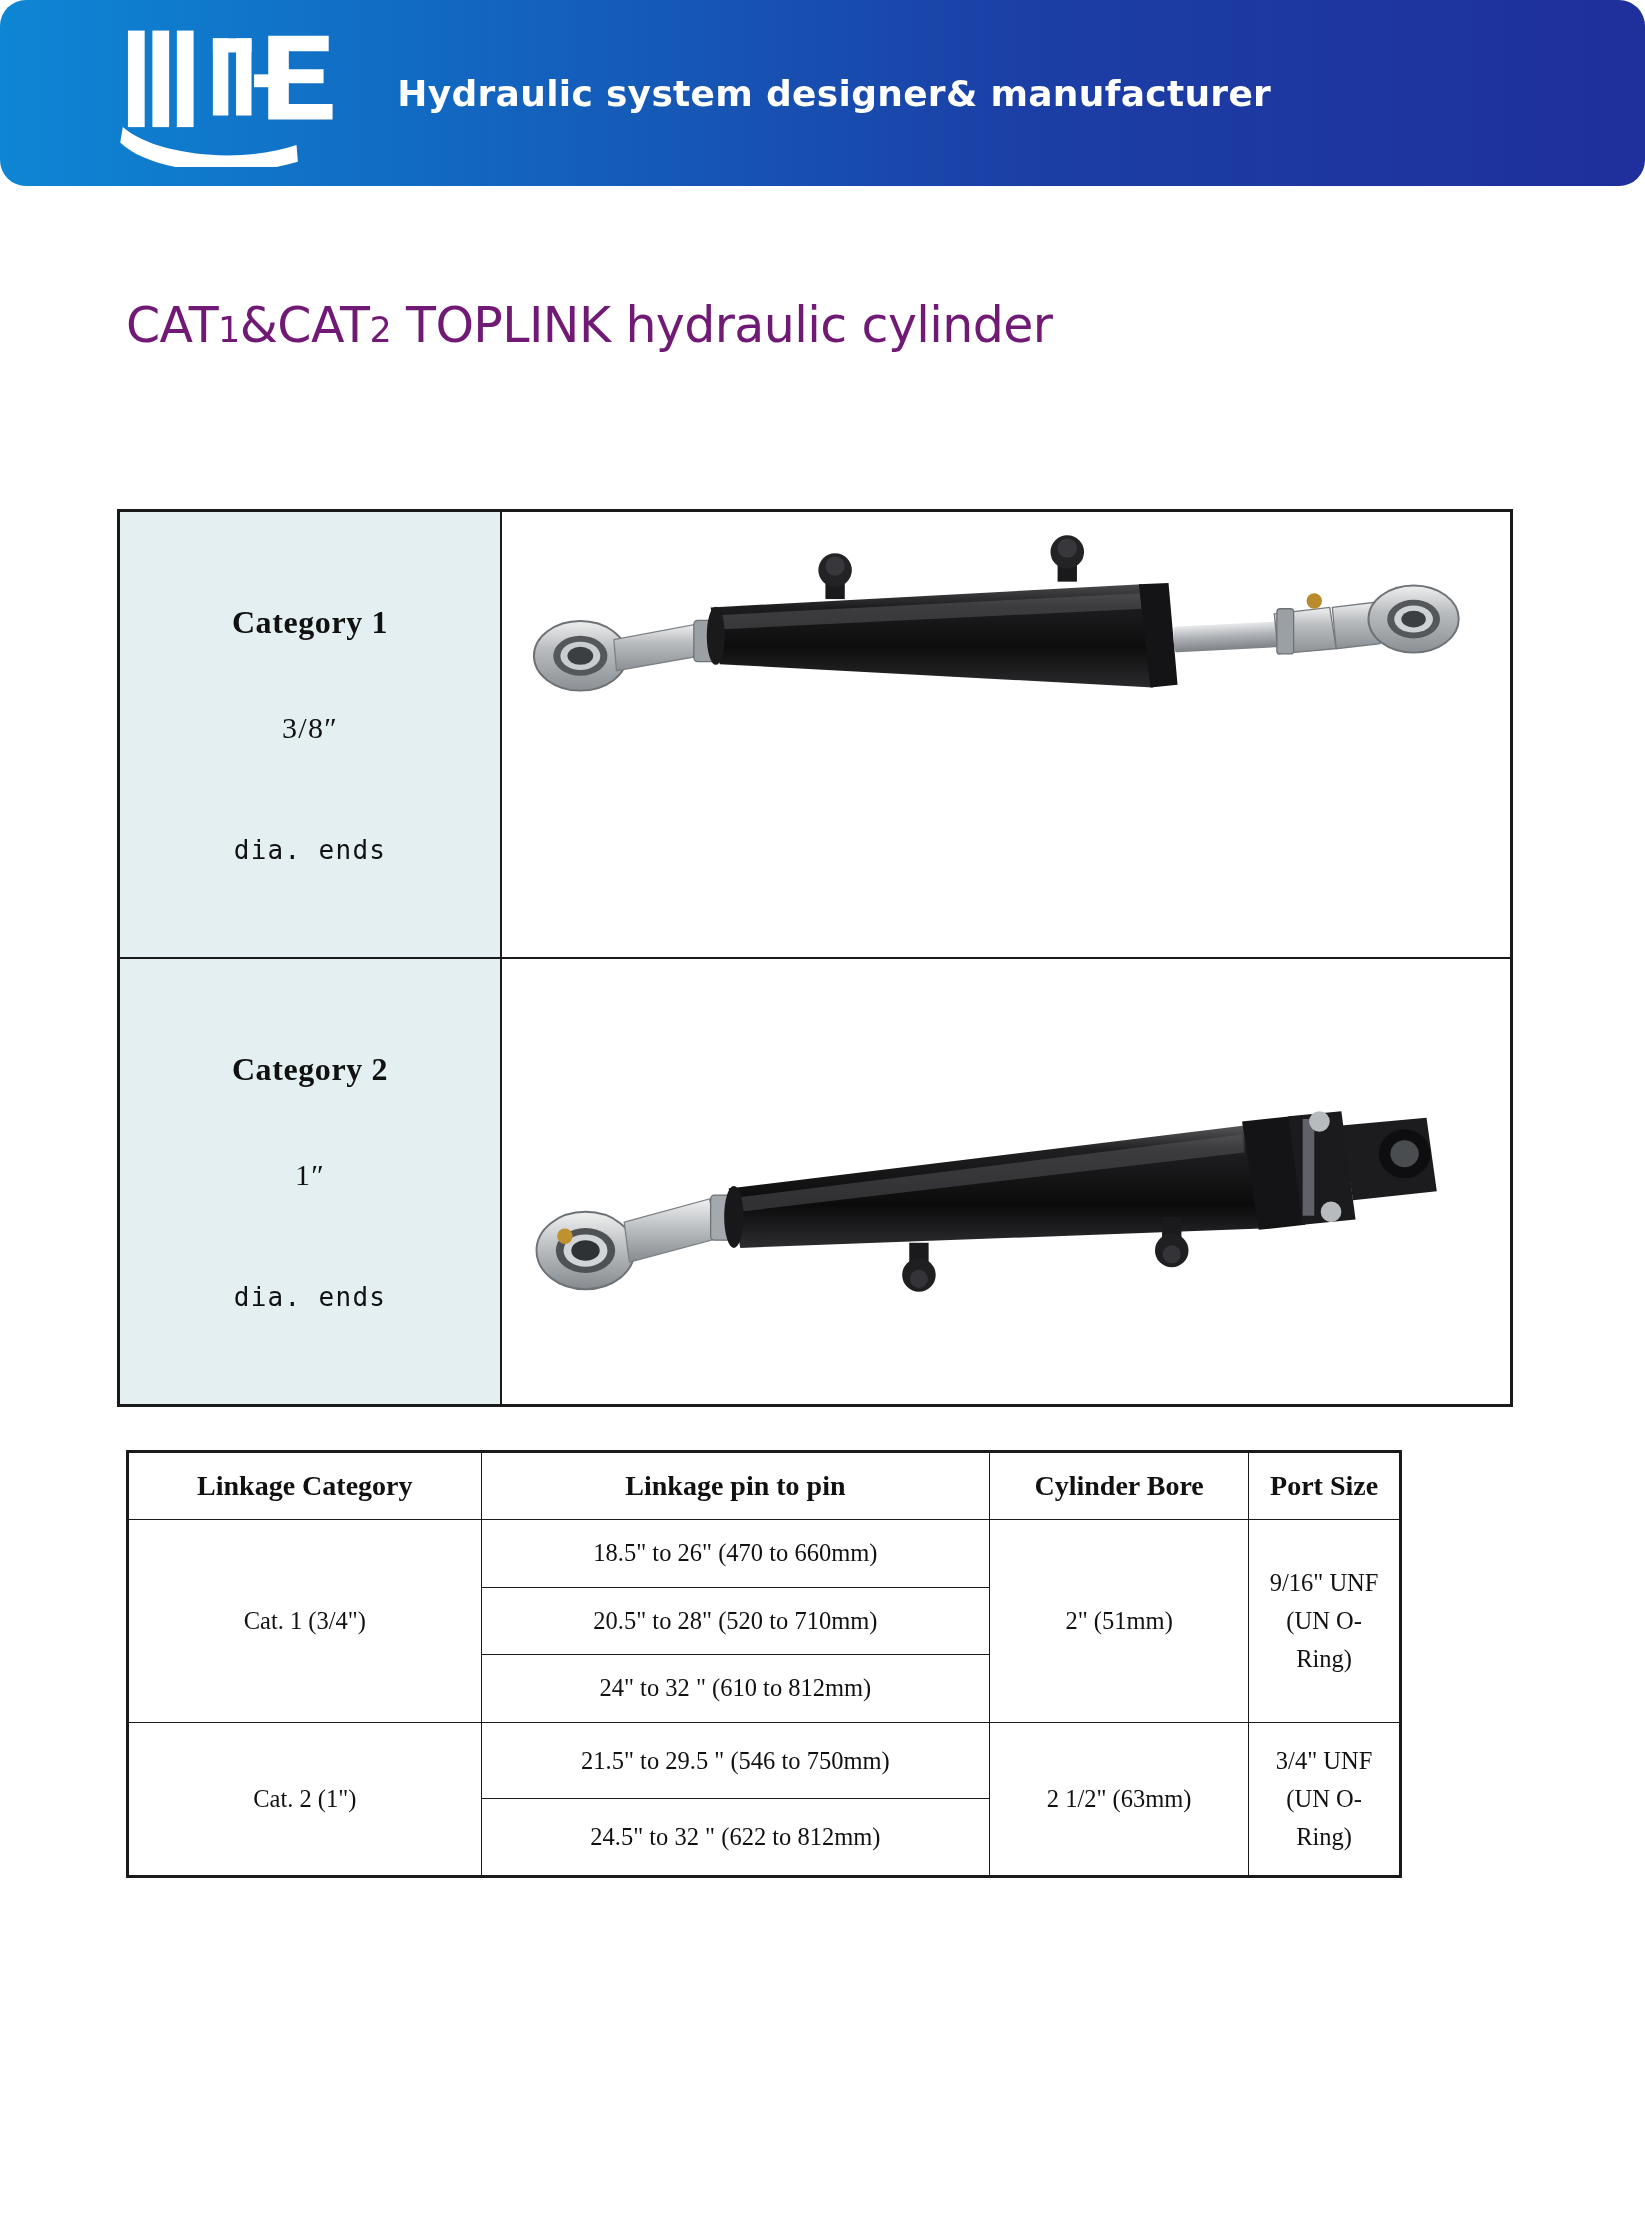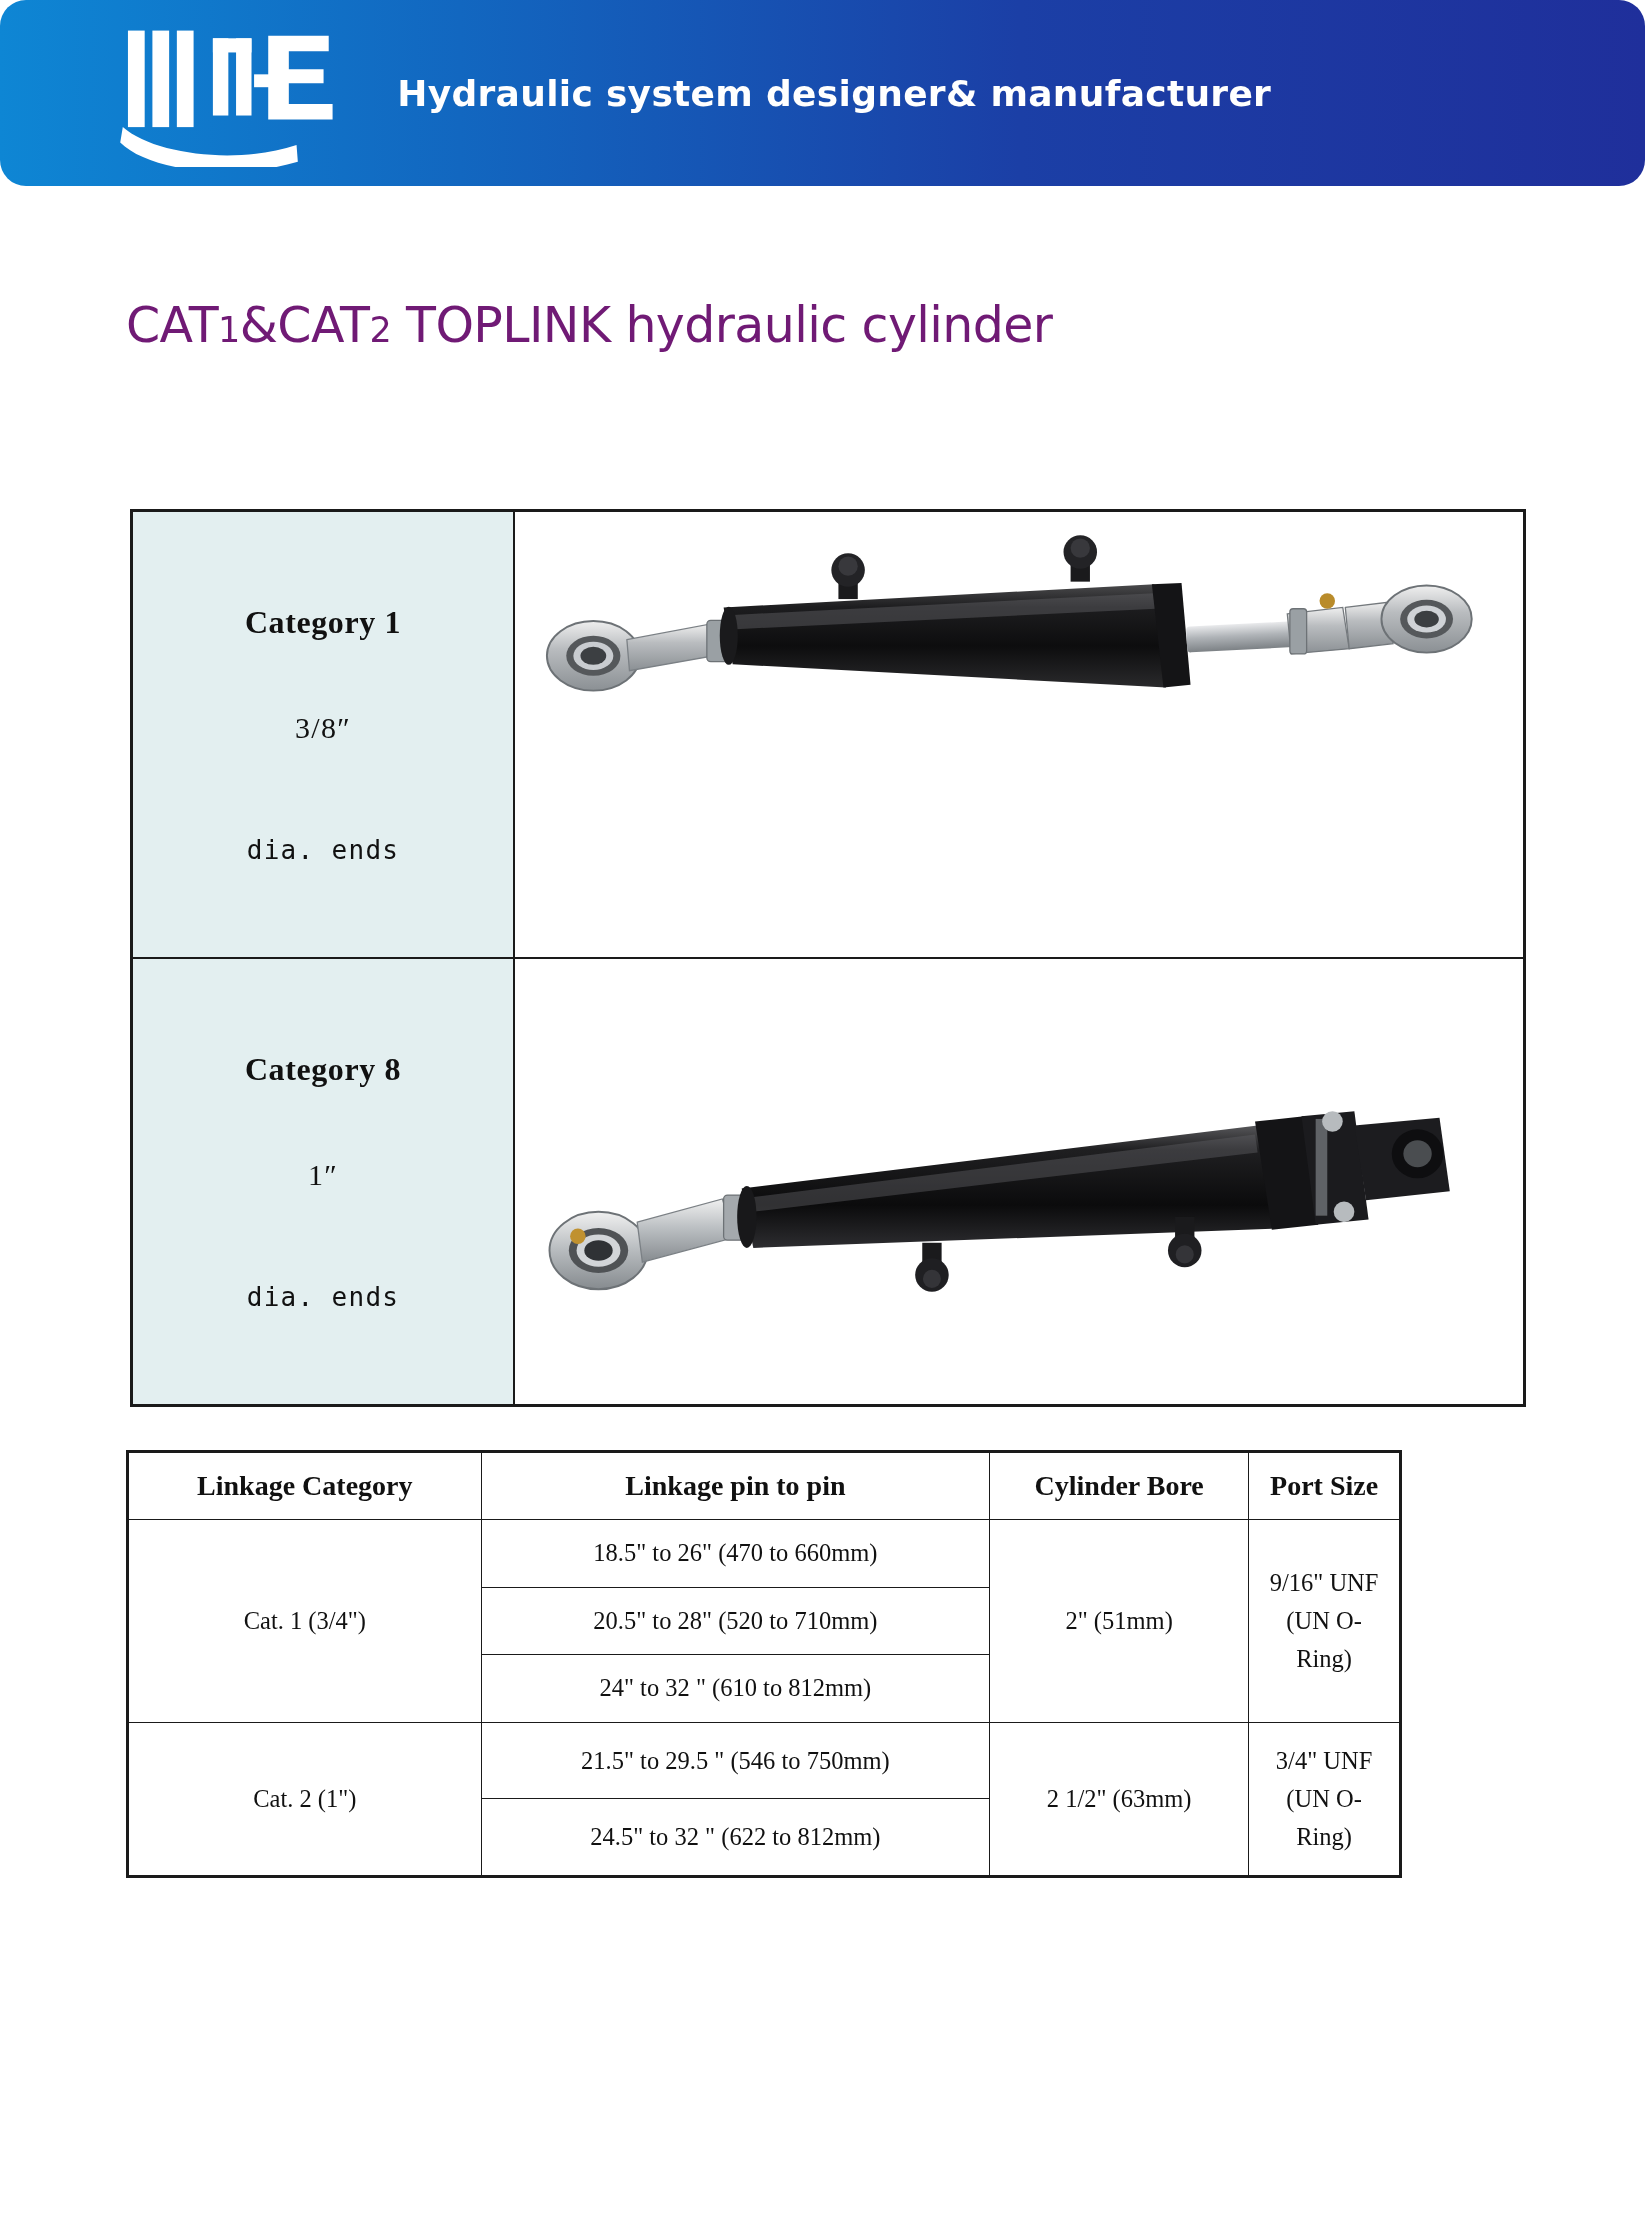--- a/index.html
+++ b/index.html
@@ -54,21 +54,21 @@
     letter-spacing: -0.6px;
   }
   .page-title .sub {
     font-size: 35px;
     vertical-align: baseline;
   }
 
   
   .cat-table {
     position: absolute;
-    left: 130px;
+    left: 117px;
     top: 509px;
     width: 1396px;
     border: 3.2px solid #1a1a1a;
     border-collapse: collapse;
     background: #ffffff;
   }
   .cat-table td {
     border: 2.6px solid #1a1a1a;
     vertical-align: middle;
     padding: 0;
@@ -226,21 +226,21 @@
           <ellipse cx="1412" cy="176" rx="70" ry="52" fill="url(#steel1)" stroke="#6d7276" stroke-width="3"></ellipse>
           <ellipse cx="1412" cy="176" rx="41" ry="30" fill="#55585b"></ellipse>
           <ellipse cx="1412" cy="176" rx="30" ry="21" fill="#cfd2d6"></ellipse>
           <ellipse cx="1412" cy="176" rx="19" ry="13" fill="#3c3f42"></ellipse>
         </g>
       </svg>
     </td>
   </tr>
   <tr>
     <td class="cat-label-cell">
-      <div class="l1">Category  8</div>
+      <div class="l1">Category  2</div>
       <div class="l2">1″</div>
       <div class="l3">dia.  ends</div>
     </td>
     <td class="cat-img-cell">
       <svg class="cyl-figure" viewBox="0 0 1560 690" preserveAspectRatio="xMidYMid meet">
         <defs>
           <linearGradient id="barrel2" x1="0" y1="0" x2="0" y2="1">
             <stop offset="0%" stop-color="#57575a"></stop>
             <stop offset="20%" stop-color="#1f1f21"></stop>
             <stop offset="65%" stop-color="#0b0b0c"></stop>

